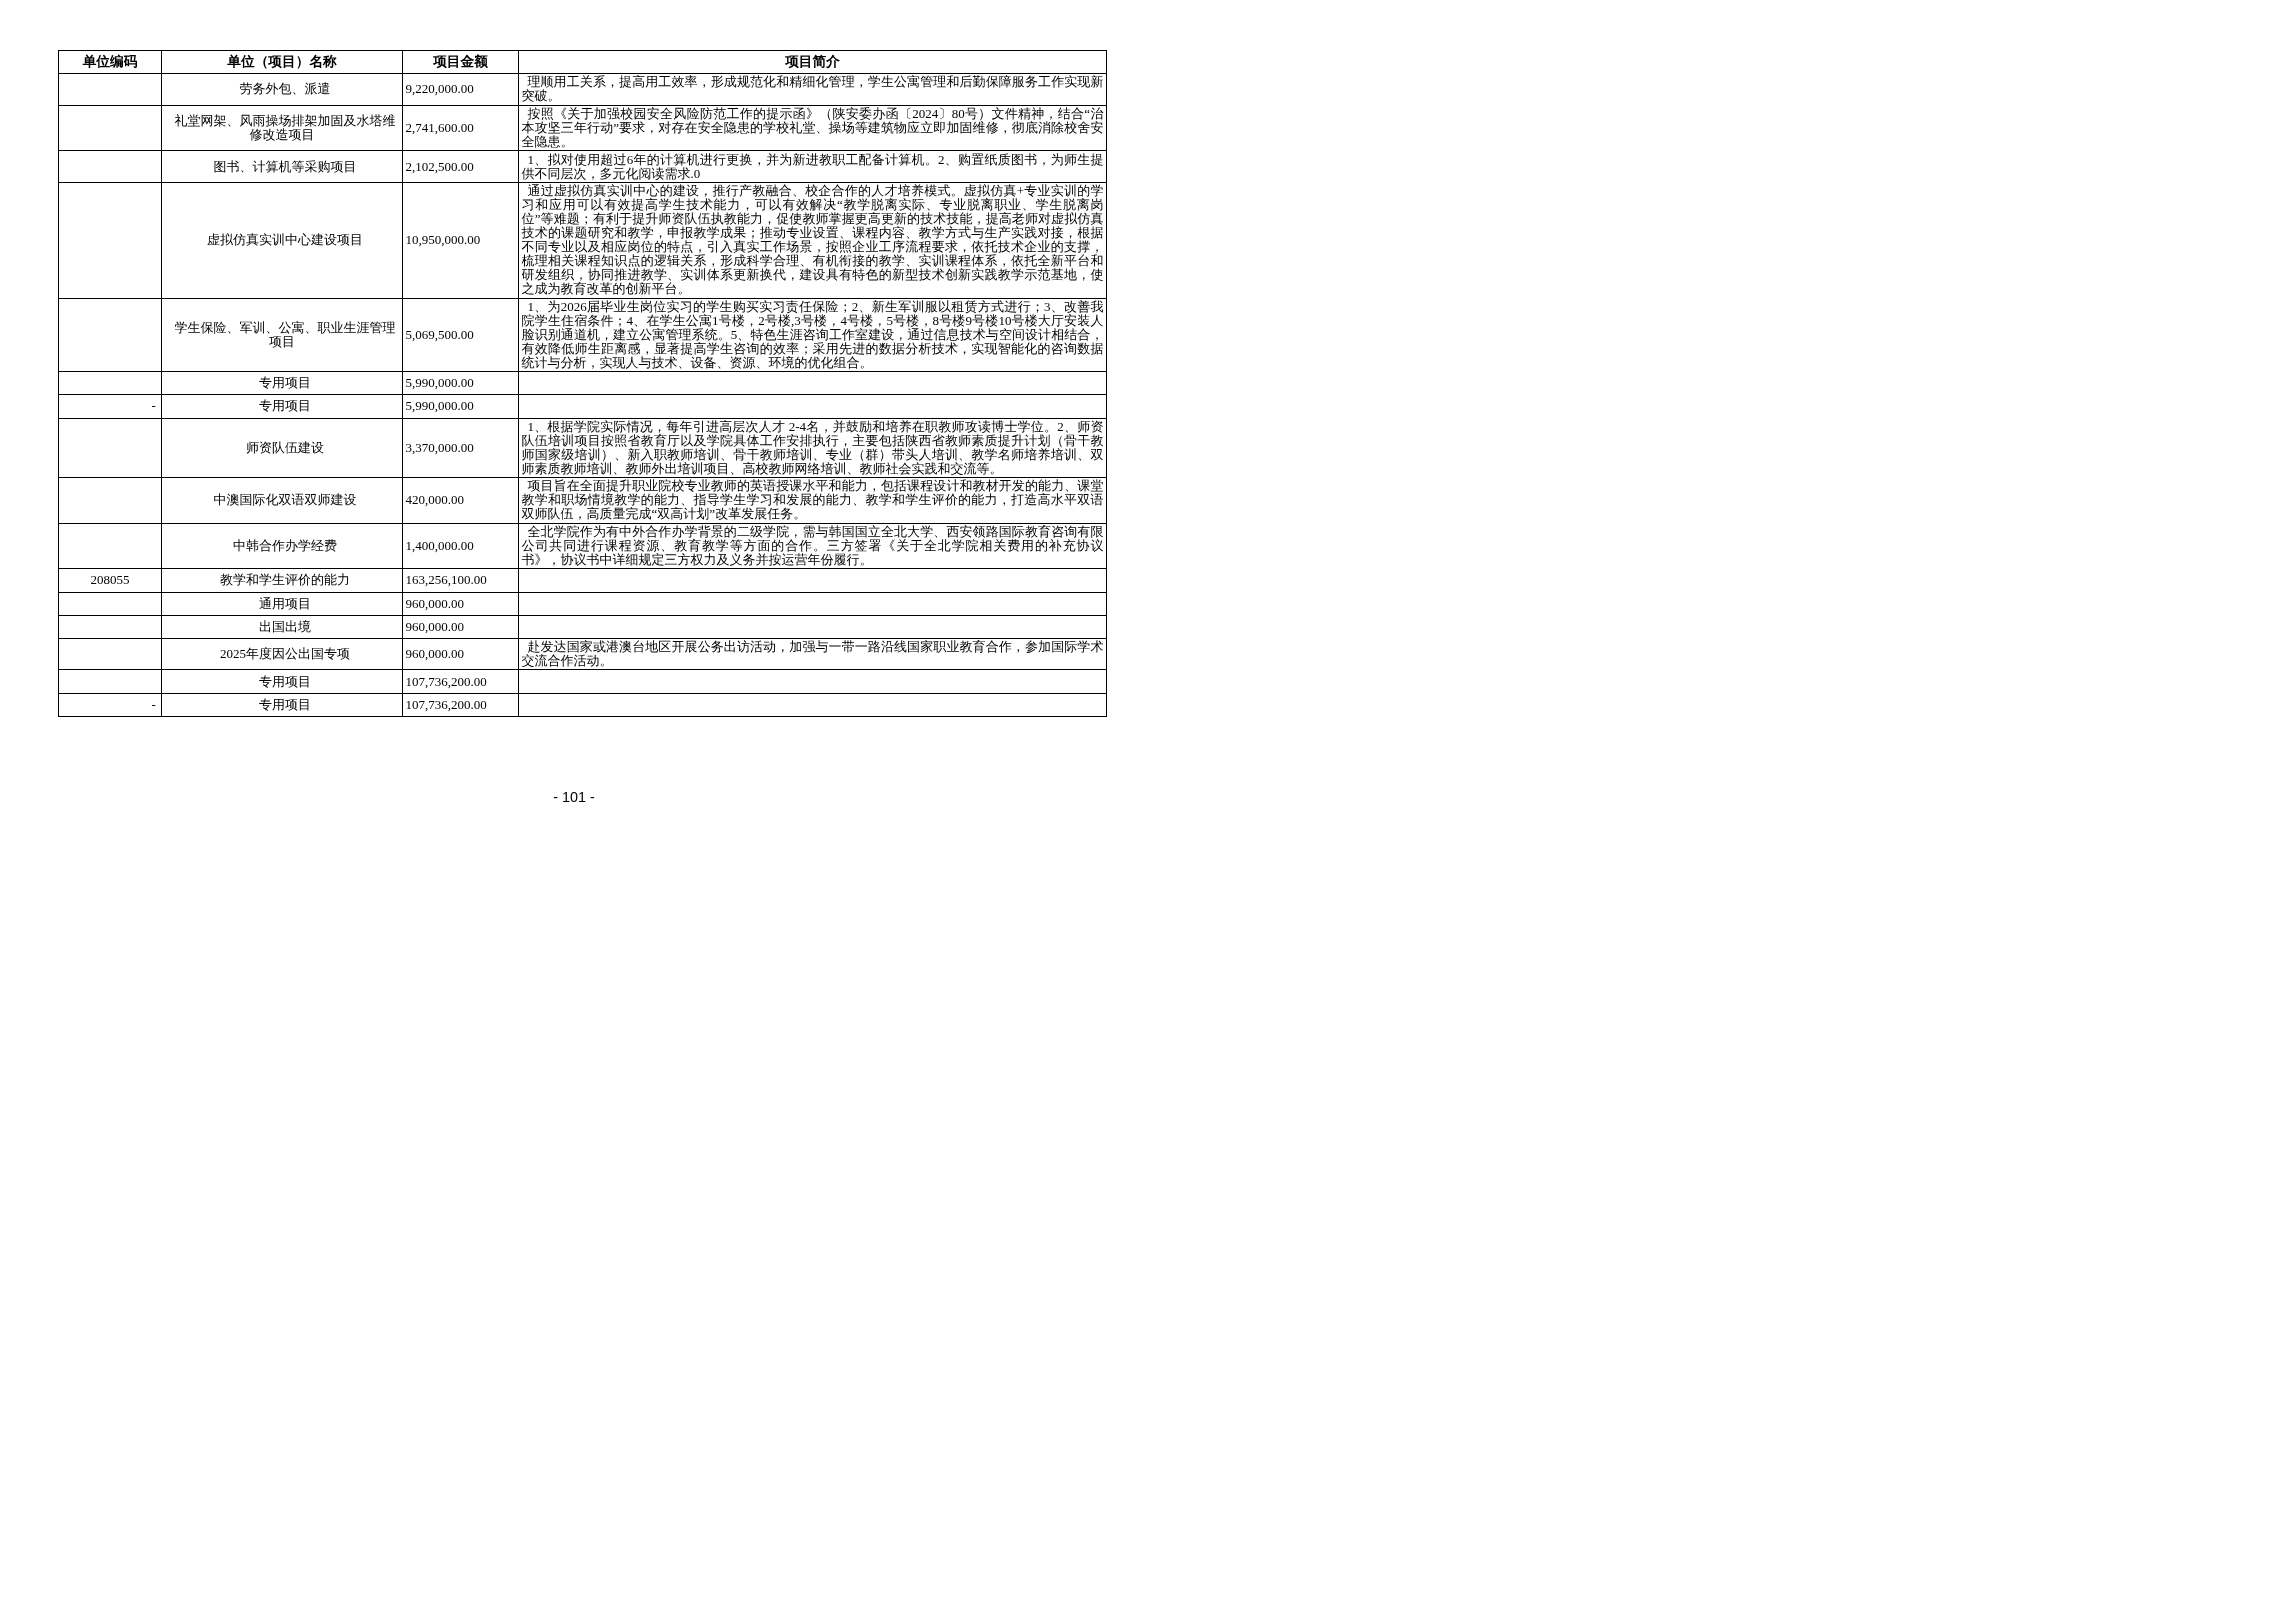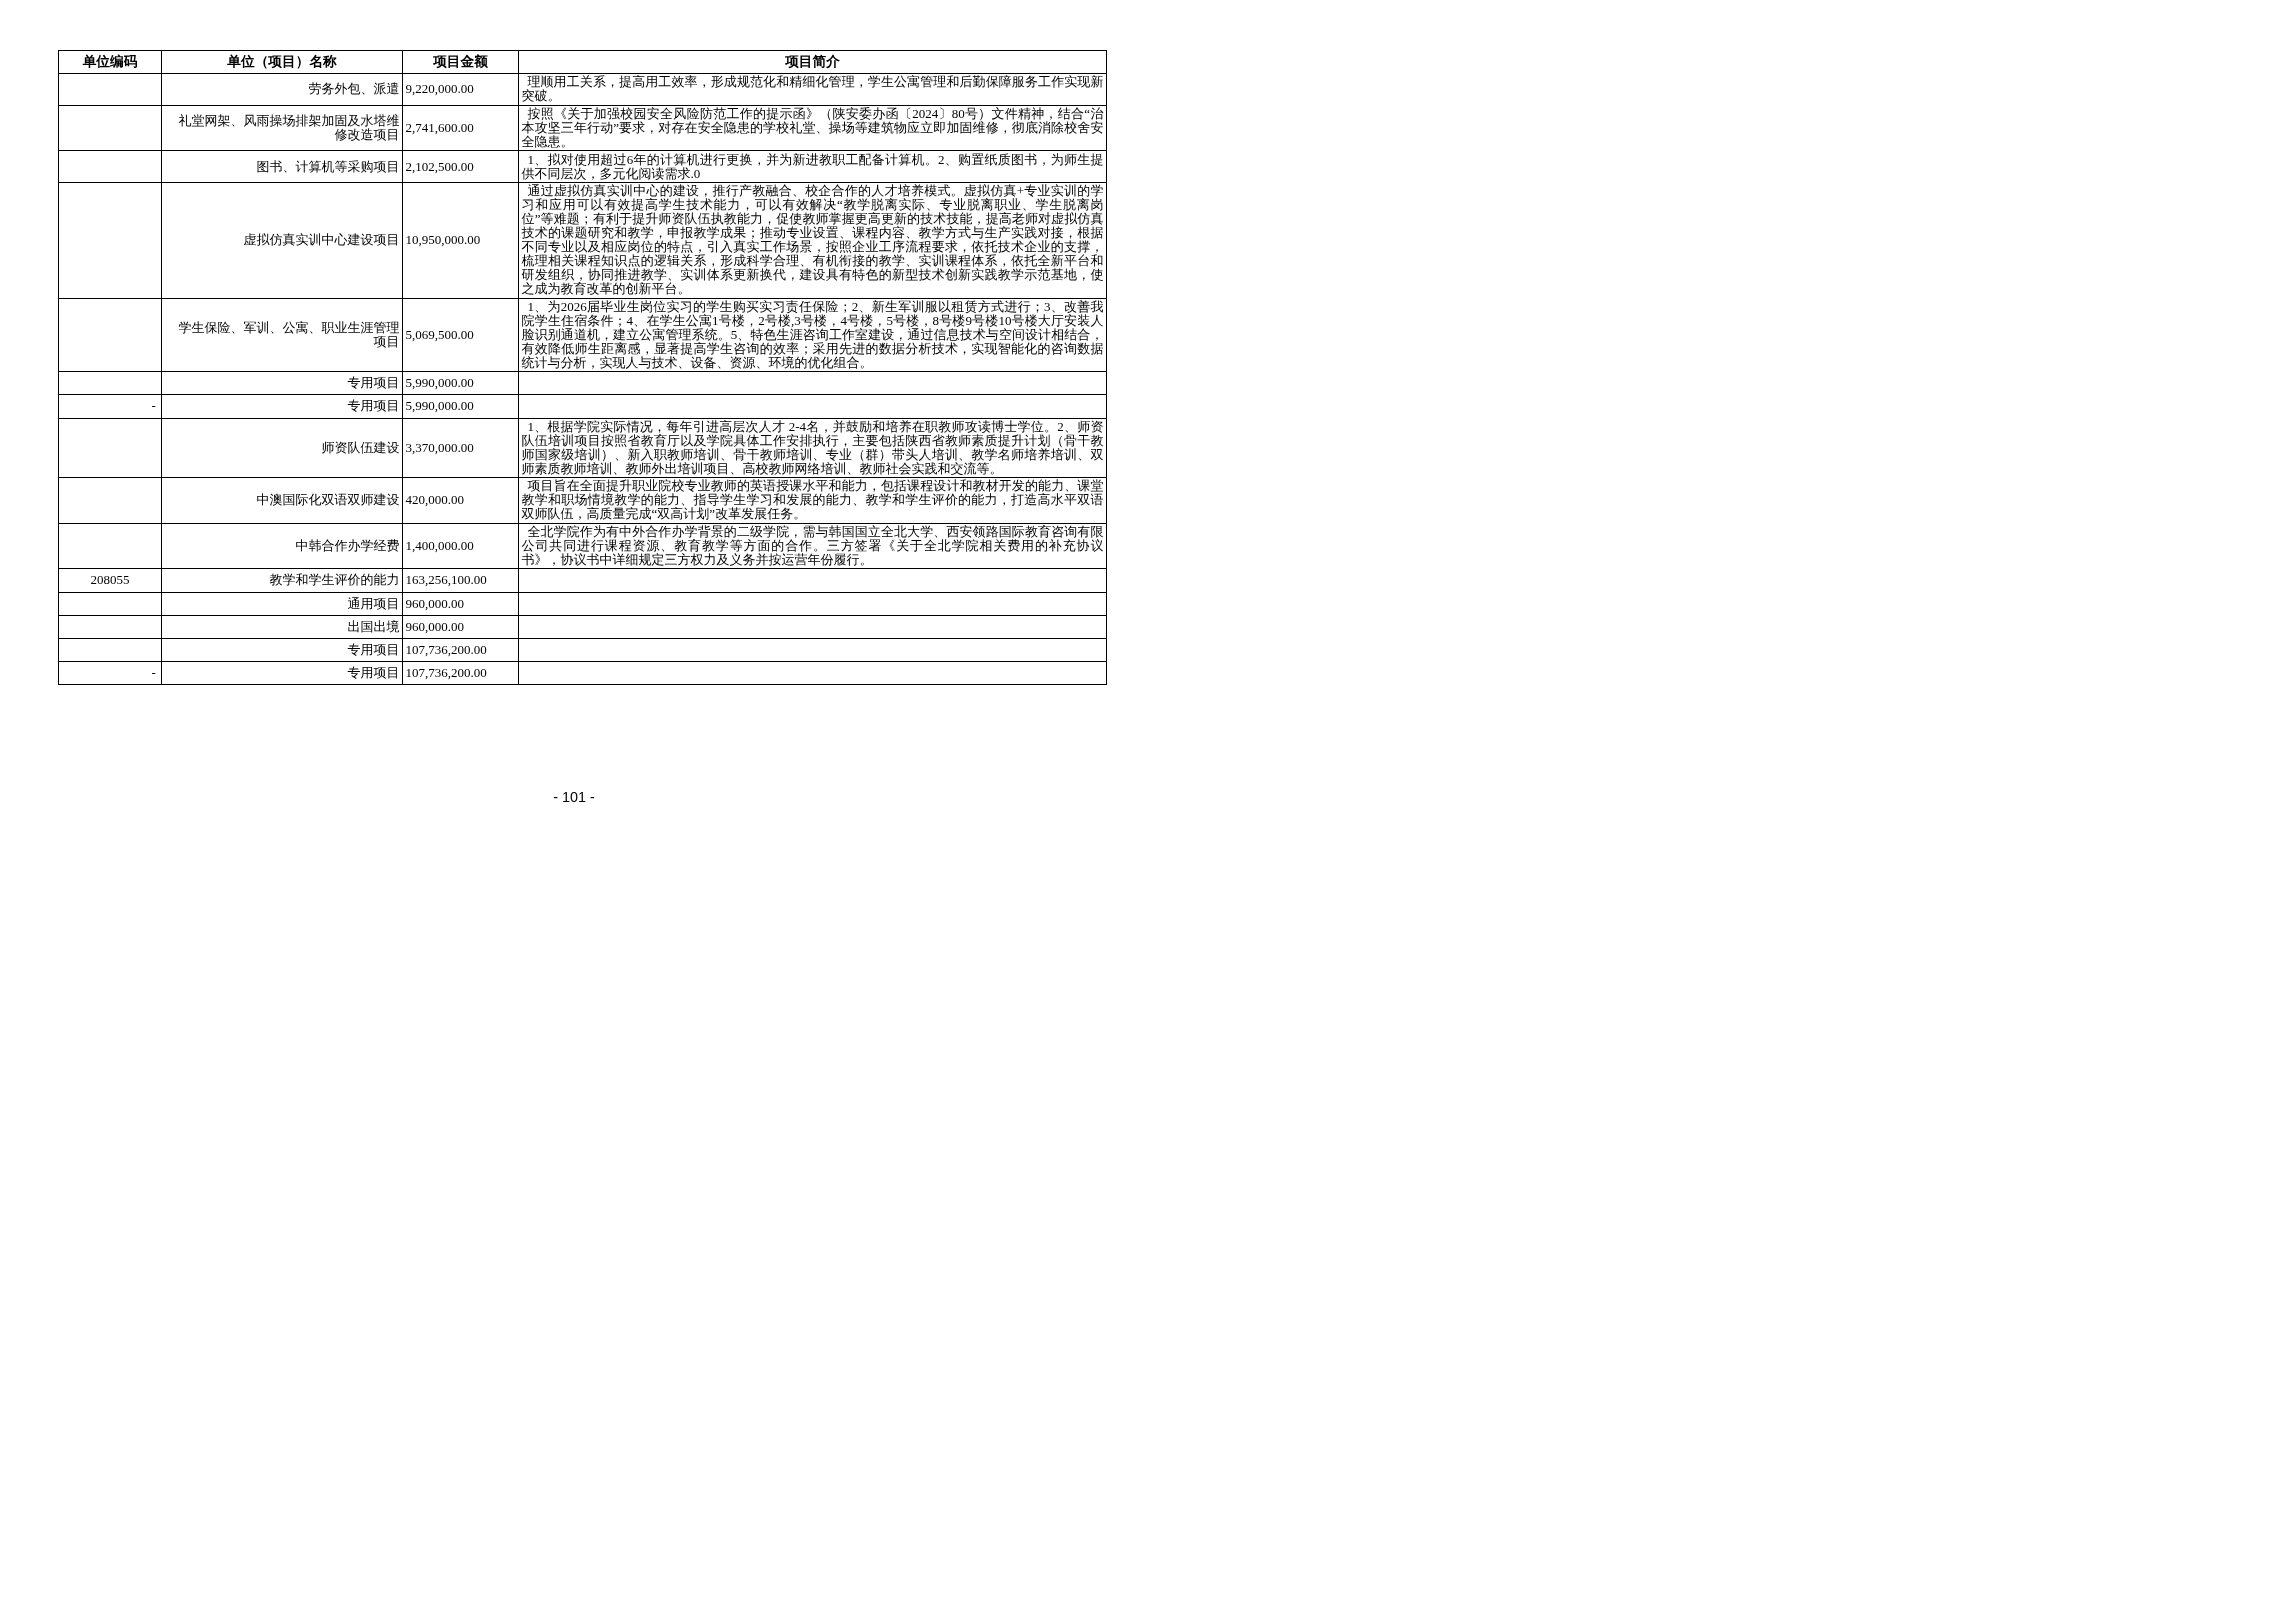--- a/index.html
+++ b/index.html
@@ -30,21 +30,21 @@
   }
   .tbl th{
     font-weight:bold;
     text-align:center;
     height:19.6px;
     font-size:13.7px;
   }
   .tbl td{height:19.6px;}
   td.cell-code{text-align:center;}
   td.cell-code.dash{text-align:right;padding-right:5.2px;}
-  td.cell-name{text-align:right;text-indent:0.45em;}
+  td.cell-name{text-align:center;text-indent:0.45em;}
   td.cell-amount{padding-right:1.3px;white-space:nowrap;}
   td.cell-desc{
     text-align:justify;
     text-justify:inter-character;
     text-indent:0.45em;
     margin-left:36px;
   }
   .page-number{
     position:absolute;
     top:789px;
@@ -148,20 +148,26 @@
           <td class="cell-desc"></td>
         </tr>
         <tr>
           <td class="cell-code"></td>
           <td class="cell-name">出国出境</td>
           <td class="cell-amount">960,000.00</td>
           <td class="cell-desc"></td>
         </tr>
         <tr>
           <td class="cell-code"></td>
+          <td class="cell-name">2025年度因公出国专项</td>
+          <td class="cell-amount">960,000.00</td>
+          <td class="cell-desc">赴发达国家或港澳台地区开展公务出访活动，加强与一带一路沿线国家职业教育合作，参加国际学术交流合作活动。</td>
+        </tr>
+        <tr>
+          <td class="cell-code"></td>
           <td class="cell-name">专用项目</td>
           <td class="cell-amount">107,736,200.00</td>
           <td class="cell-desc"></td>
         </tr>
         <tr>
           <td class="cell-code dash">-</td>
           <td class="cell-name">专用项目</td>
           <td class="cell-amount">107,736,200.00</td>
           <td class="cell-desc"></td>
         </tr>

